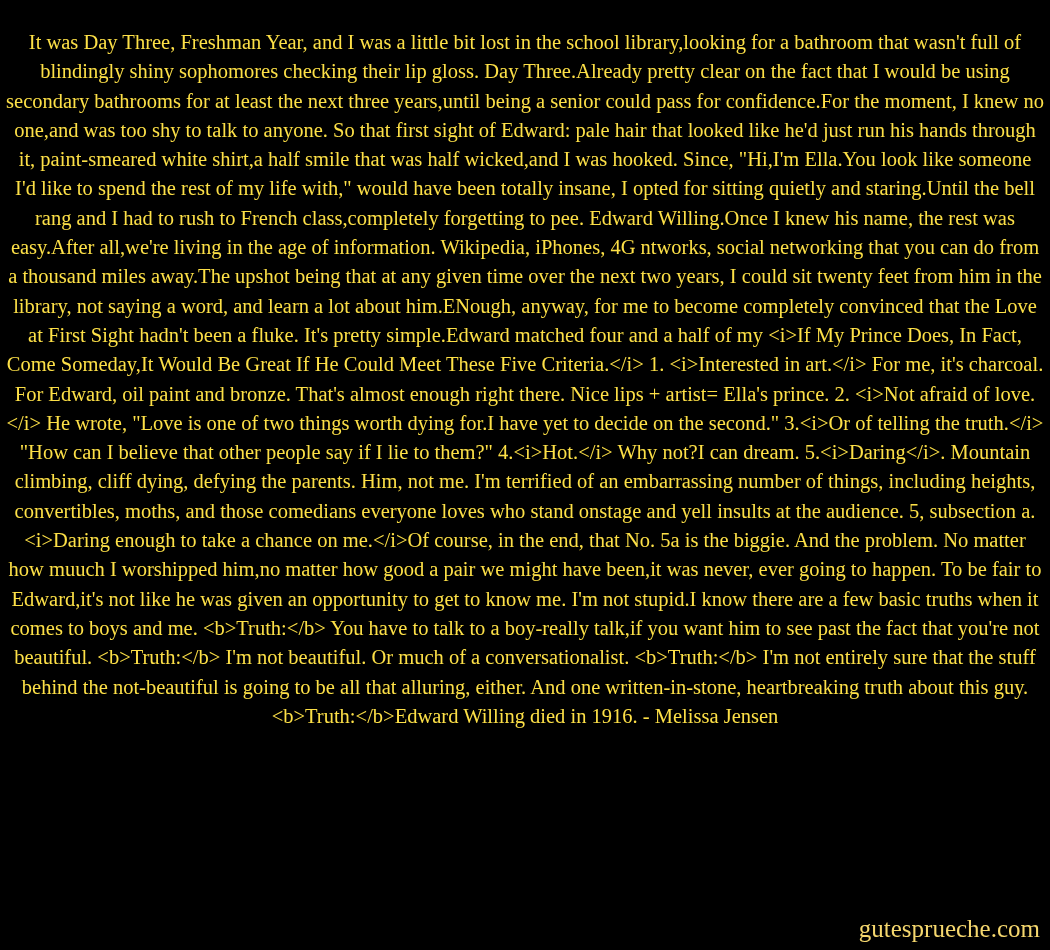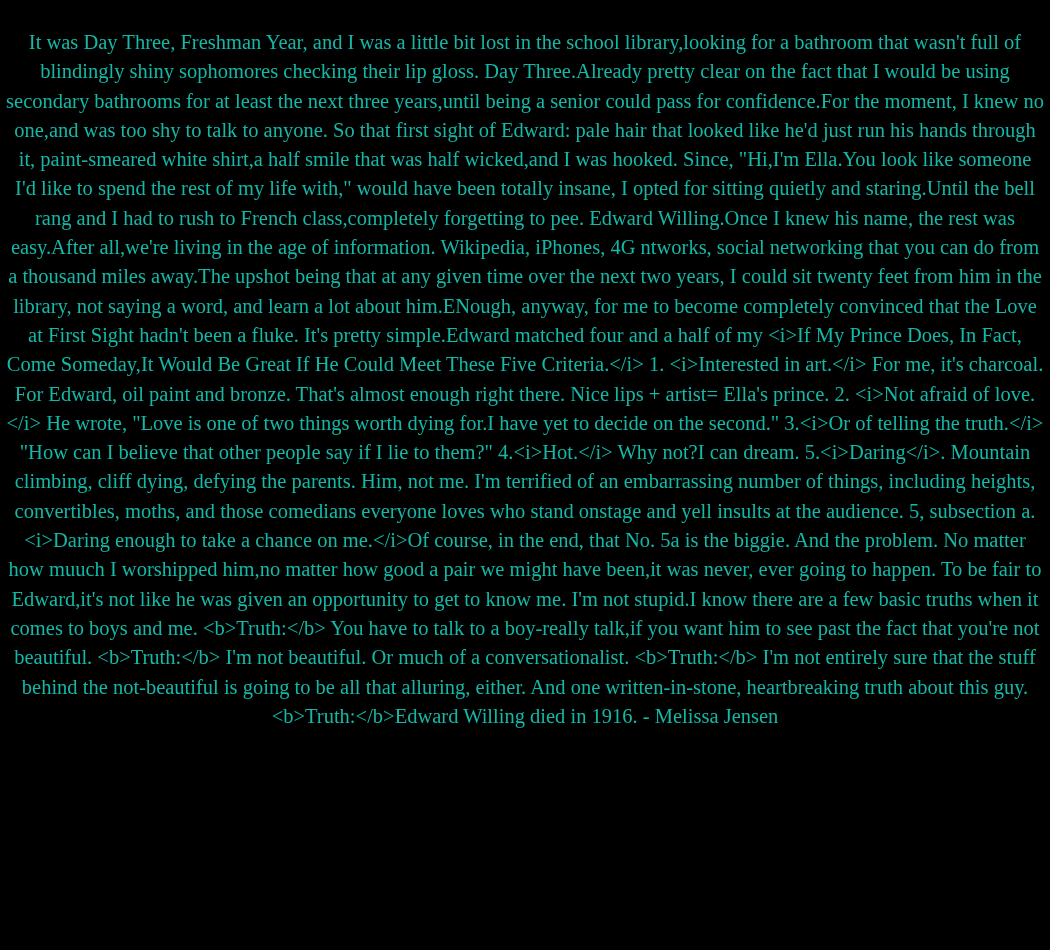--- a/index.html
+++ b/index.html
@@ -21,21 +21,21 @@
   }
   .quote-block {
     position: absolute;
     top: 28px;
     left: 0px;
     width: 1050px;
     padding: 0 6px;
     box-sizing: border-box;
   }
   .quote-text {
-    color: #14b8a6;
+    color: #fde047;
     font-family: "Liberation Serif", serif;
     font-size: 20.5px;
     line-height: 29.3px;
     text-align: center;
     letter-spacing: 0px;
     word-spacing: 0px;
     white-space: pre-wrap;
   }
   .watermark {
     position: absolute;
@@ -48,13 +48,14 @@
     text-align: right;
   }
 </style>
 </head>
 <body>
 
 <div class="page">
   <div class="quote-block">
     <div class="quote-text">It was Day Three, Freshman Year, and I was a little bit lost in the school library,looking for a bathroom that wasn't full of blindingly shiny sophomores checking their lip gloss. Day Three.Already pretty clear on the fact that I would be using secondary bathrooms for at least the next three years,until being a senior could pass for confidence.For the moment, I knew no one,and was too shy to talk to anyone. So that first sight of Edward: pale hair that looked like he'd just run his hands through it, paint-smeared white shirt,a half smile that was half wicked,and I was hooked. Since, "Hi,I'm Ella.You look like someone I'd like to spend the rest of my life with," would have been totally insane, I opted for sitting quietly and staring.Until the bell rang and I had to rush to French class,completely forgetting to pee. Edward Willing.Once I knew his name, the rest was easy.After all,we're living in the age of information. Wikipedia, iPhones, 4G ntworks, social networking that you can do from a thousand miles away.The upshot being that at any given time over the next two years, I could sit twenty feet from him in the library, not saying a word, and learn a lot about him.ENough, anyway, for me to become completely convinced that the Love at First Sight hadn't been a fluke. It's pretty simple.Edward matched four and a half of my &lt;i&gt;If My Prince Does, In Fact, Come Someday,It Would Be Great If He Could Meet These Five Criteria.&lt;/i&gt; 1. &lt;i&gt;Interested in art.&lt;/i&gt; For me, it's charcoal. For Edward, oil paint and bronze. That's almost enough right there. Nice lips + artist= Ella's prince. 2. &lt;i&gt;Not afraid of love.&lt;/i&gt; He wrote, "Love is one of two things worth dying for.I have yet to decide on the second." 3.&lt;i&gt;Or of telling the truth.&lt;/i&gt; "How can I believe that other people say if I lie to them?" 4.&lt;i&gt;Hot.&lt;/i&gt; Why not?I can dream. 5.&lt;i&gt;Daring&lt;/i&gt;. Mountain climbing, cliff dying, defying the parents. Him, not me. I'm terrified of an embarrassing number of things, including heights, convertibles, moths, and those comedians everyone loves who stand onstage and yell insults at the audience. 5, subsection a. &lt;i&gt;Daring enough to take a chance on me.&lt;/i&gt;Of course, in the end, that No. 5a is the biggie. And the problem. No matter how muuch I worshipped him,no matter how good a pair we might have been,it was never, ever going to happen. To be fair to Edward,it's not like he was given an opportunity to get to know me. I'm not stupid.I know there are a few basic truths when it comes to boys and me. &lt;b&gt;Truth:&lt;/b&gt; You have to talk to a boy-really talk,if you want him to see past the fact that you're not beautiful. &lt;b&gt;Truth:&lt;/b&gt; I'm not beautiful. Or much of a conversationalist. &lt;b&gt;Truth:&lt;/b&gt; I'm not entirely sure that the stuff behind the not-beautiful is going to be all that alluring, either. And one written-in-stone, heartbreaking truth about this guy. &lt;b&gt;Truth:&lt;/b&gt;Edward Willing died in 1916. - Melissa Jensen</div>
   </div>
+  <div class="watermark">gutesprueche.com</div>
 </div>
 
 </body></html>

